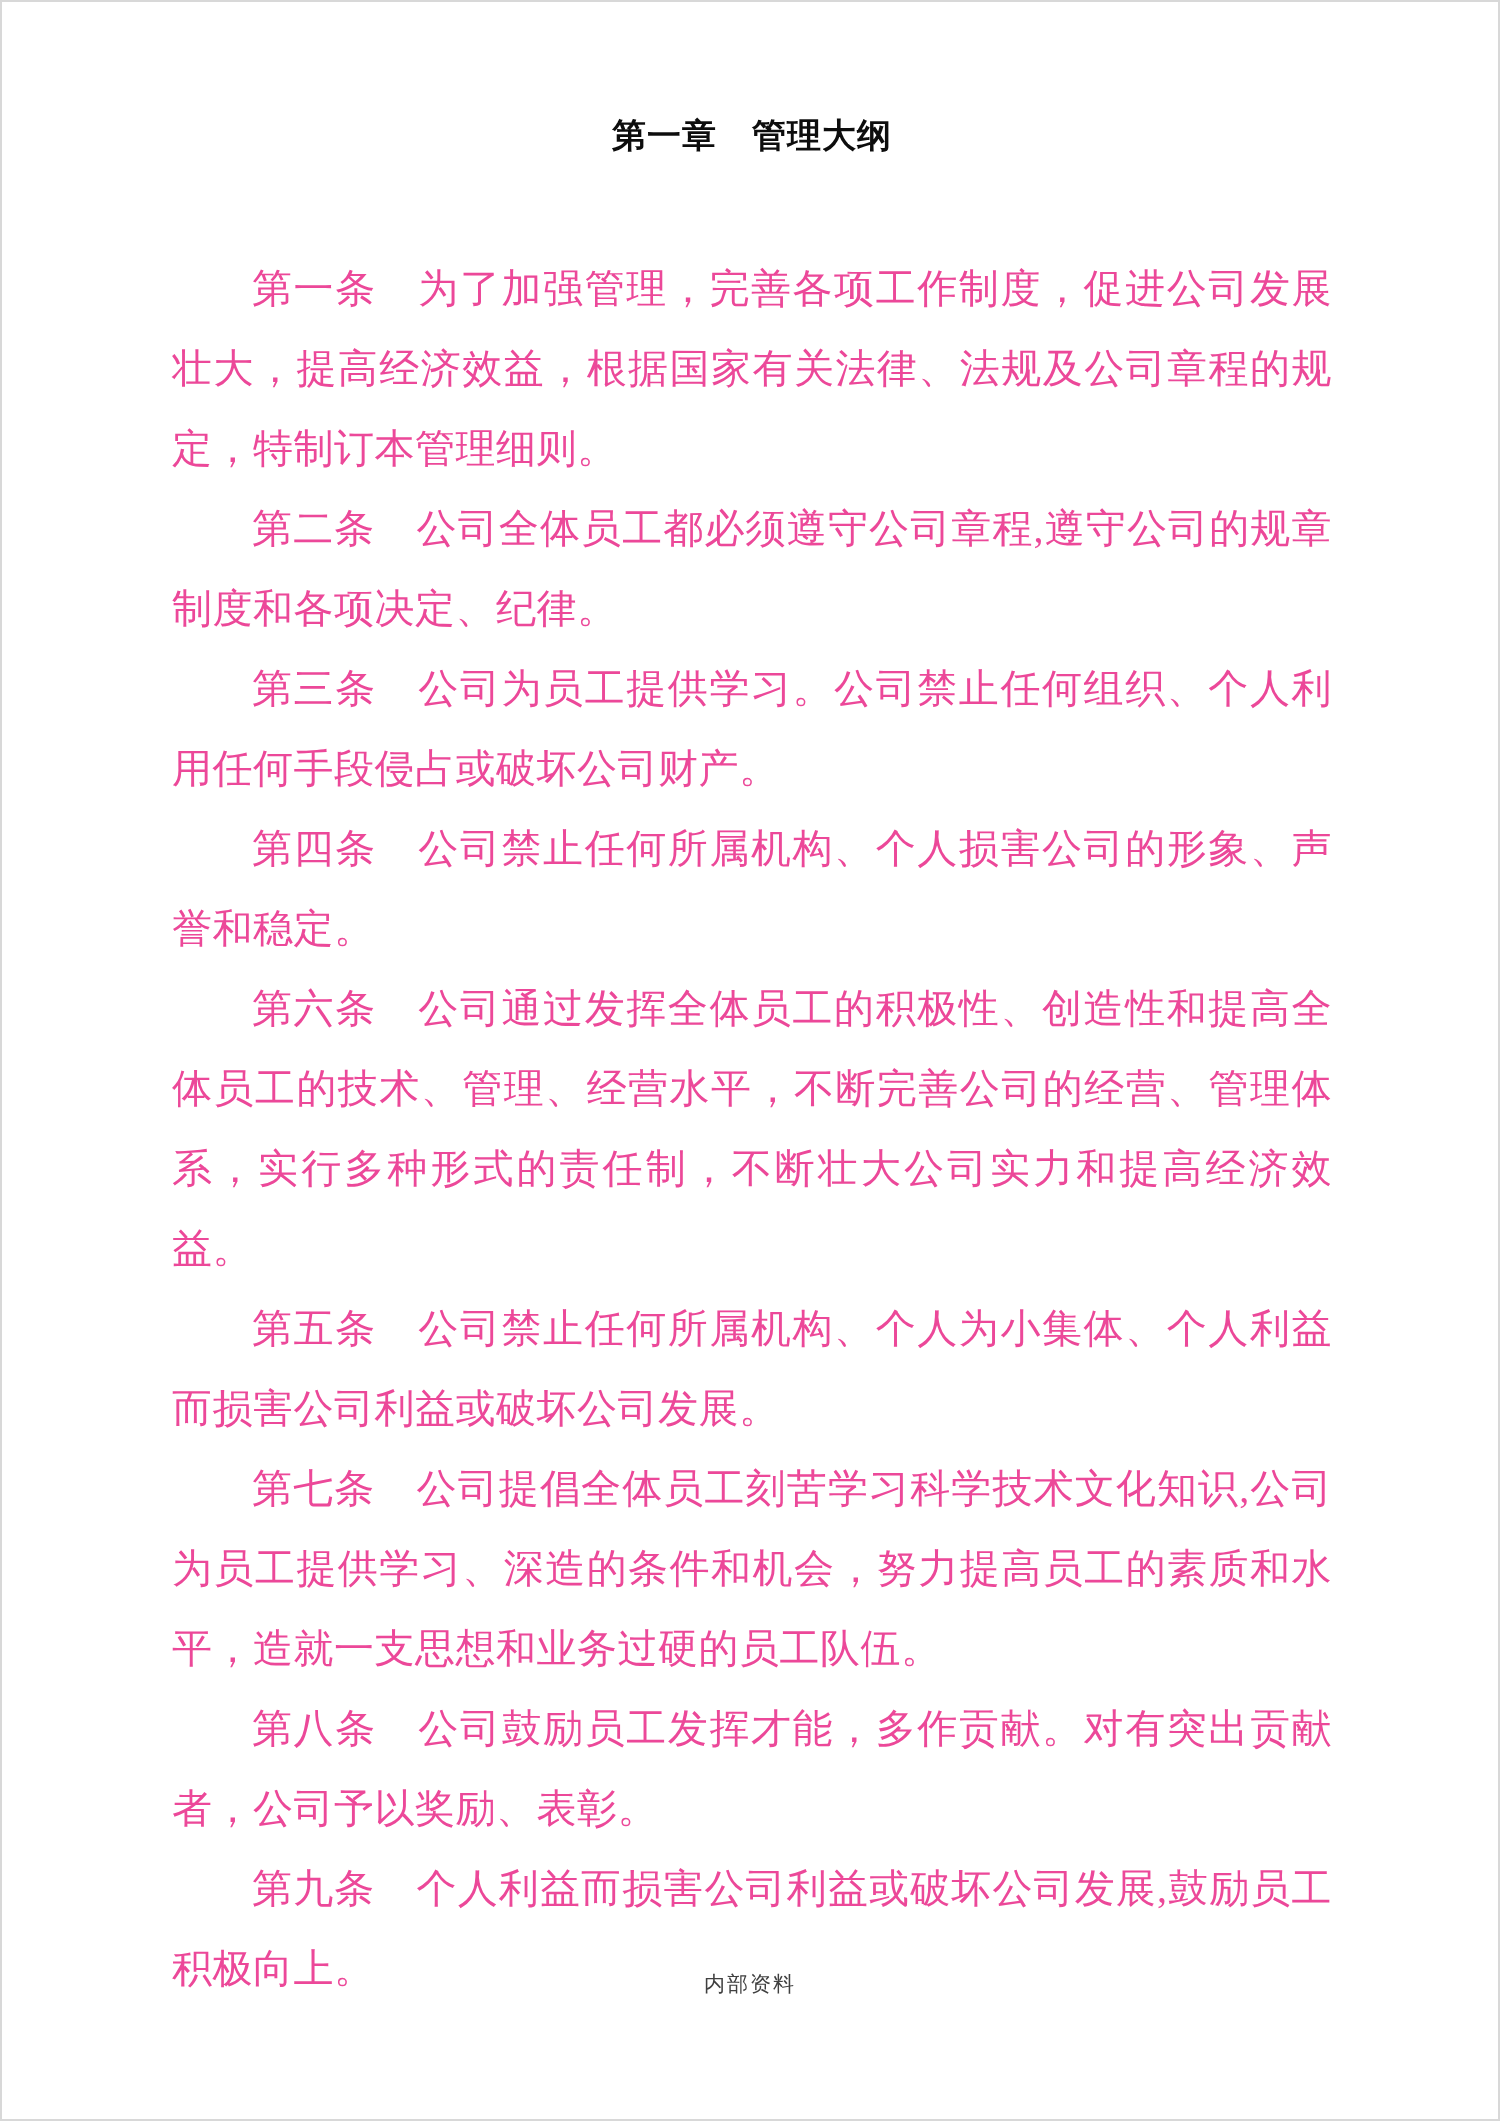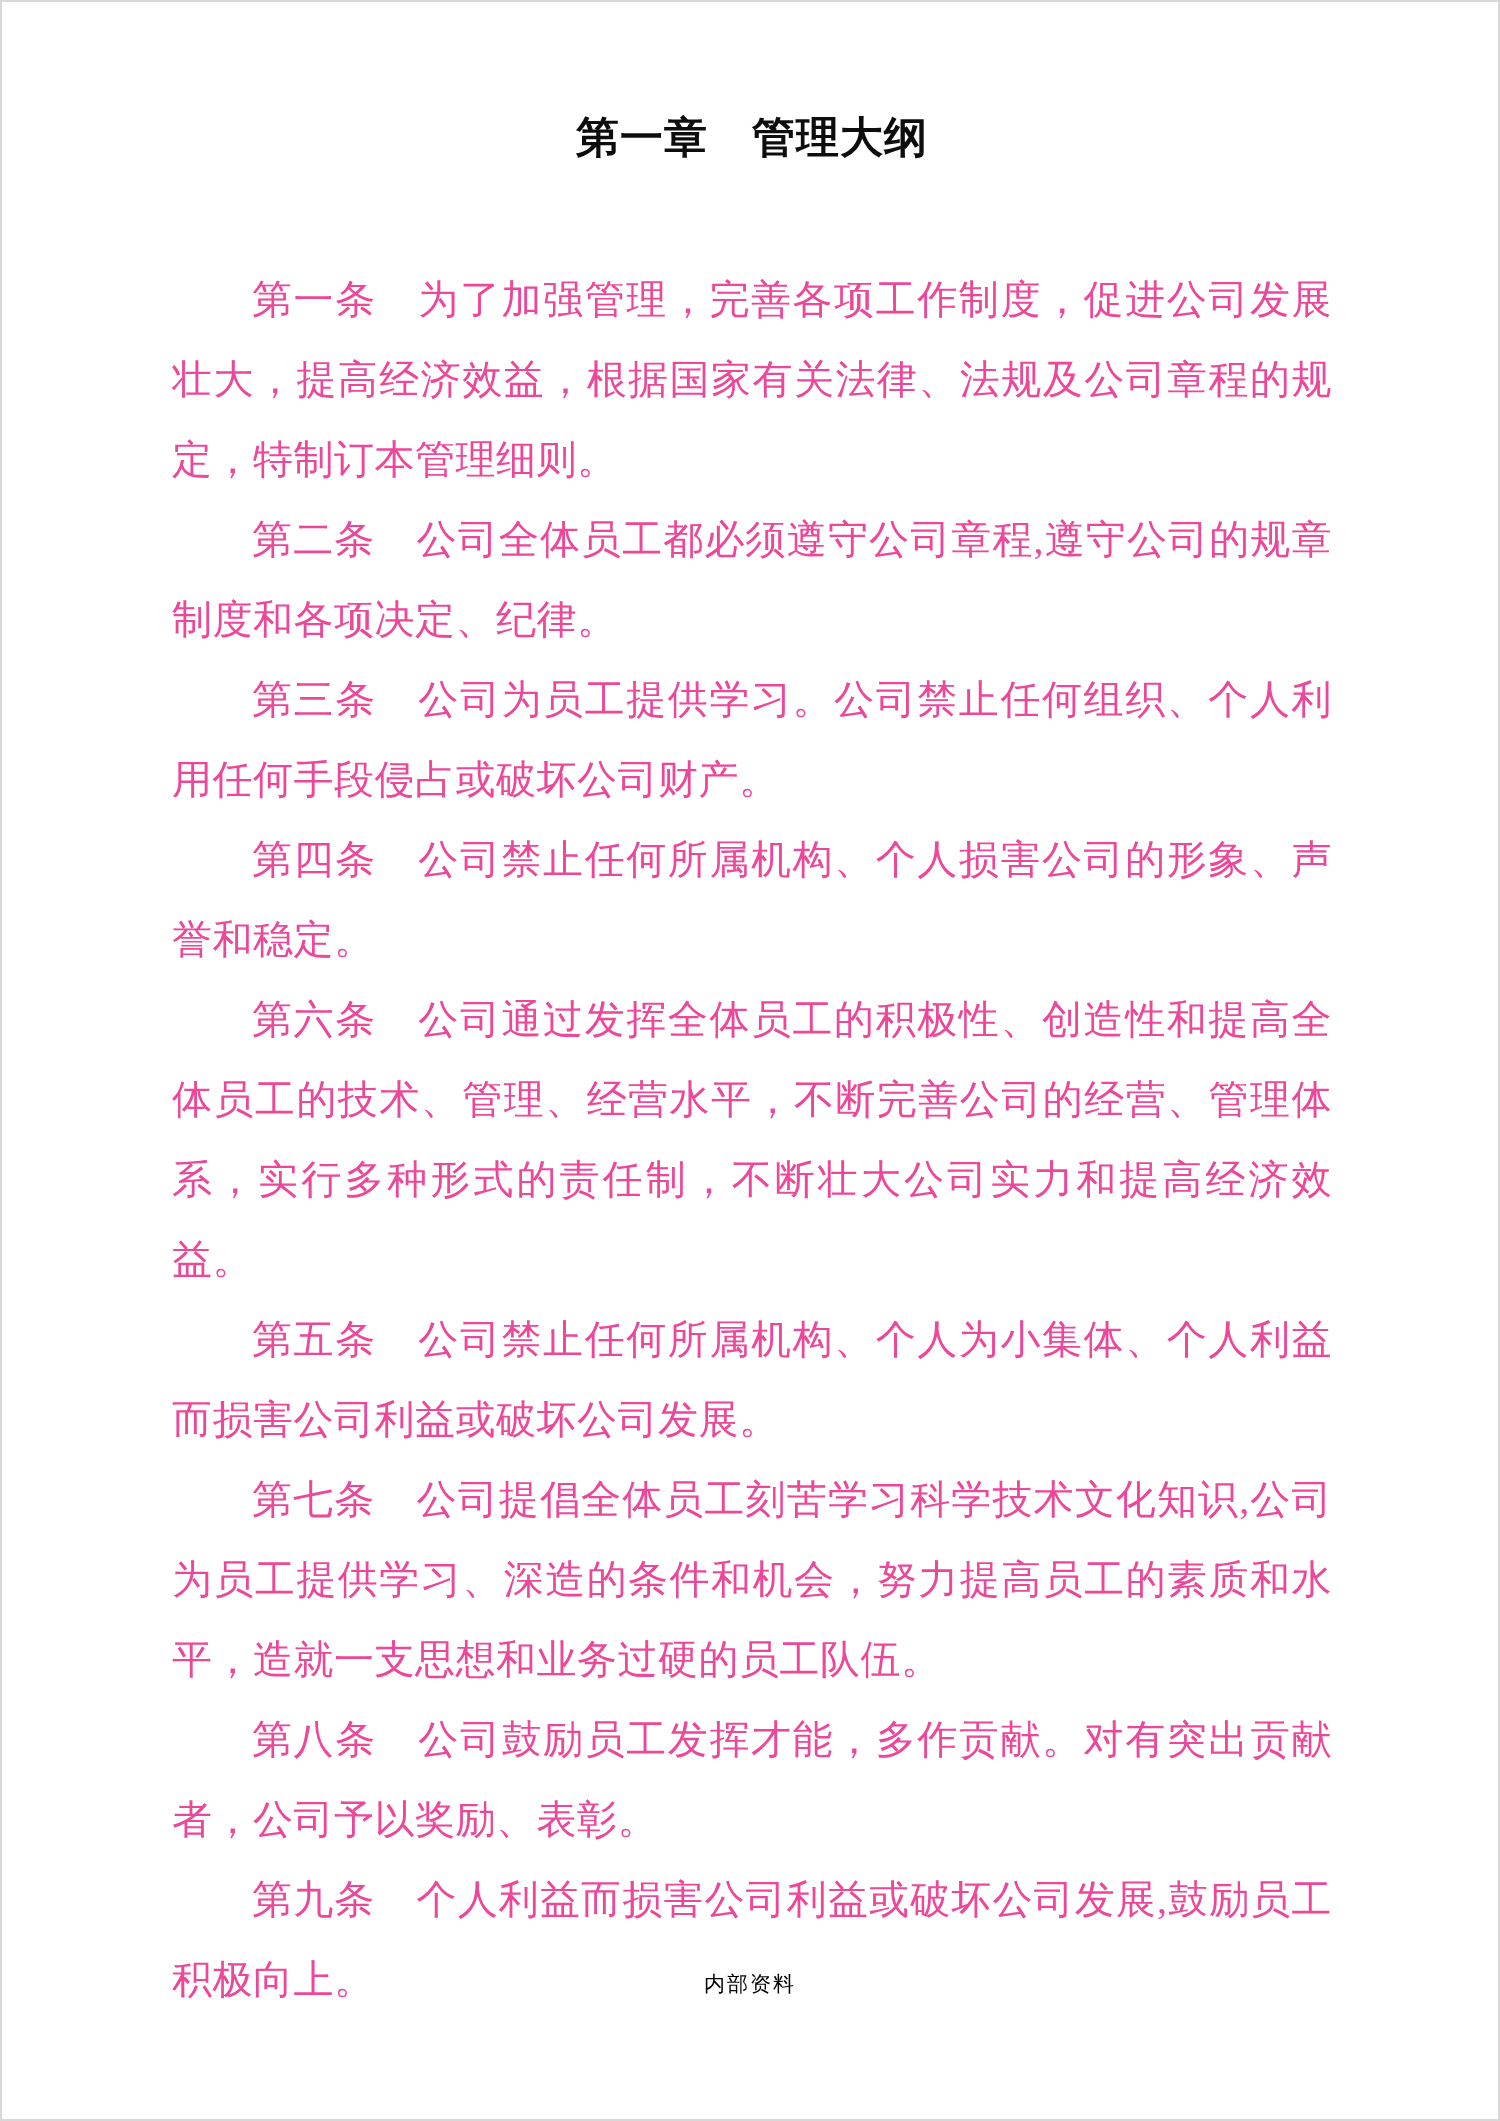--- a/index.html
+++ b/index.html
@@ -18,23 +18,23 @@
     font-family: "Liberation Serif", serif;
     color: #141414;
   }
   .content {
     position: absolute;
     left: 170px;
     right: 166px;
     top: 112px;
   }
   .doc-title {
-    font-family: Liberation Mono, monospace;
+    font-family: Liberation Sans, sans-serif;
     font-weight: bold;
-    font-size: 43px;
+    font-size: 34px;
     line-height: 1.25;
     text-align: center;
     letter-spacing: 1px;
     color: #0d0d0d;
     margin: 0 0 92px 0;
   }
   .article {
     font-size: 40px;
     line-height: 80px;
     margin: 0;
@@ -45,21 +45,21 @@
     color: #ec4899;
   }
   .footer {
     position: absolute;
     left: 0;
     right: 0;
     top: 1968px;
     text-align: center;
     font-size: 21px;
     letter-spacing: 2px;
-    color: #000000;
+    color: #404040;
     font-family: "Liberation Serif", serif;
   }
 </style>
 </head>
 <body>
 
 <div class="page">
   <div class="content">
     <h1 class="doc-title">第一章　管理大纲</h1>
 

